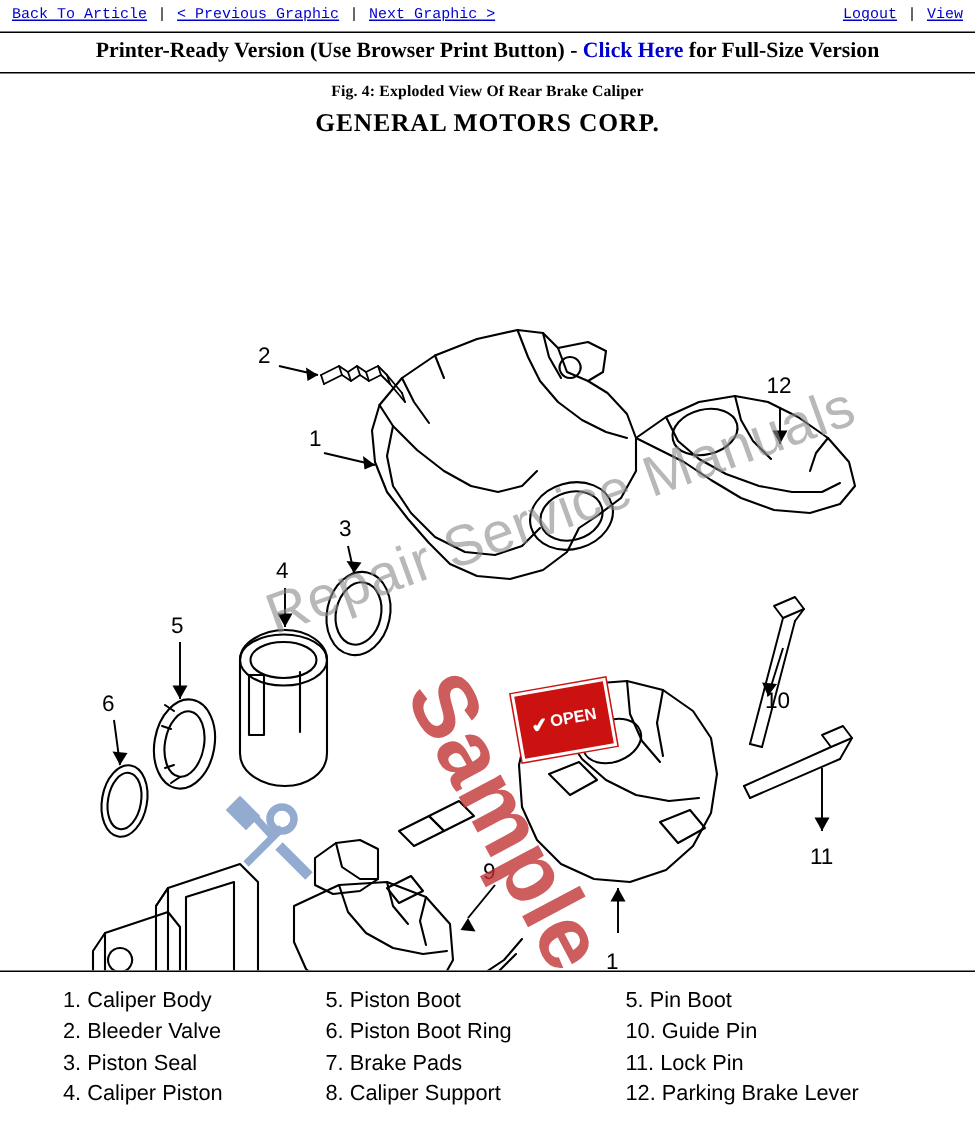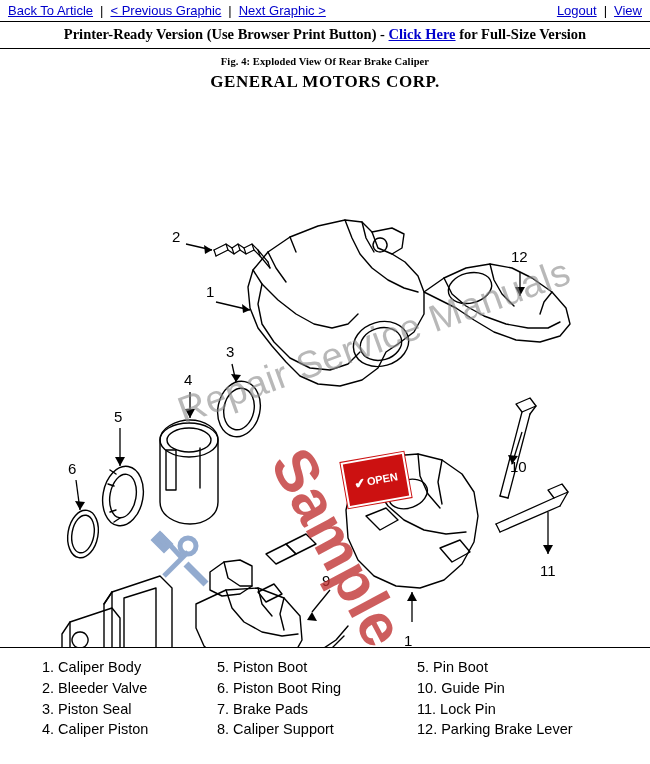--- a/index.html
+++ b/index.html
@@ -16,22 +16,22 @@
     position: relative;
   }
 
   
   .topbar {
     height: 22px;
     border-bottom: 1px solid #000;
     display: flex;
     align-items: center;
     padding: 0 8px;
-    font-family: Liberation Sans, sans-serif;
-    font-size: 13px;
+    font-family: Liberation Mono, monospace;
+    font-size: 10px;
     box-sizing: border-box;
   }
   .topbar .left {
     display: flex;
     align-items: center;
   }
   .topbar .right {
     margin-left: auto;
     display: flex;
     align-items: center;
@@ -51,21 +51,20 @@
   .printer-bar {
     border-bottom: 1px solid #000;
     text-align: center;
     font-size: 14.5px;
     font-weight: bold;
     padding: 4px 0 5px 0;
     line-height: 1.2;
   }
   .printer-bar a {
     color: #0000cc;
-    text-decoration: underline;
     cursor: pointer;
   }
 
   .fig-title {
     text-align: center;
     font-size: 10.5px;
     font-weight: bold;
     padding-top: 7px;
     letter-spacing: 0.1px;
   }

